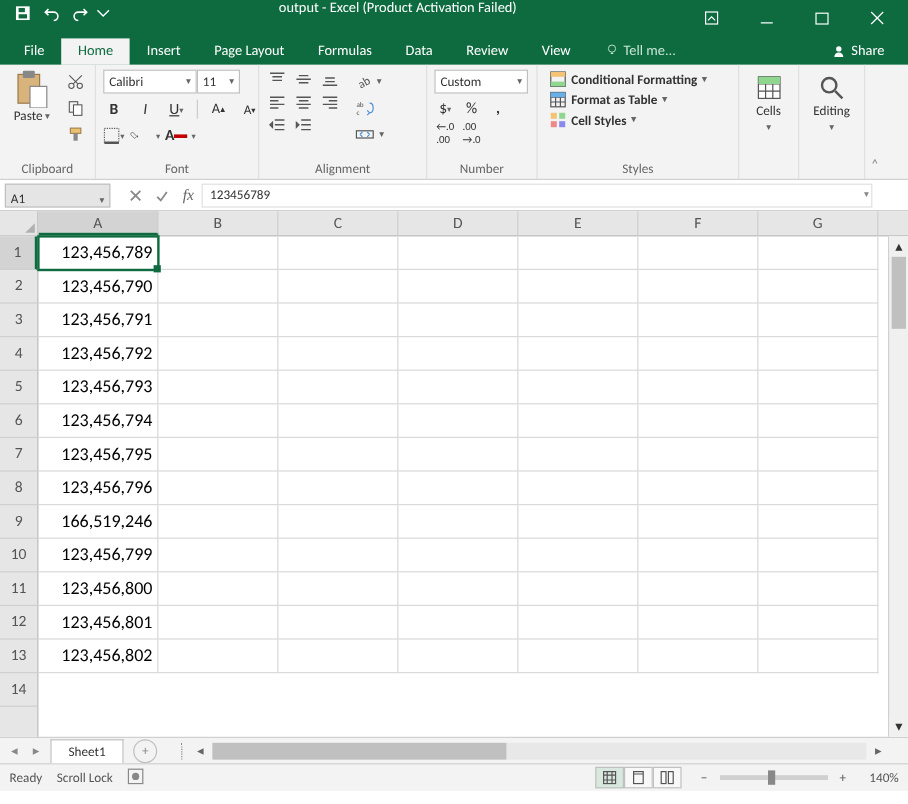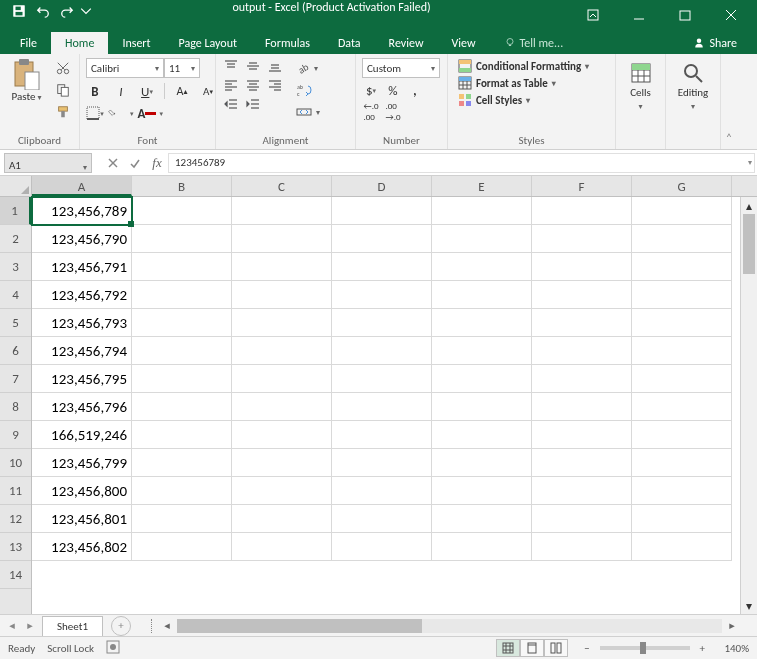--- a/index.html
+++ b/index.html
@@ -73,21 +73,21 @@
 .big-btn { display:flex; flex-direction:column; align-items:center; width:42px; cursor:pointer; font-size:11px; gap:2px; padding-top:4px;}
 .big-btn svg { width:22px; height:22px; }
 
 
 .fbar { height: 26px; border-bottom: 1px solid #d0d0d0; display: flex; align-items: center; }
 .name-box { width: 88px; height: 20px; border: 1px solid #c0c0c0; margin: 0 4px; display:flex; align-items:flex-end; justify-content:space-between; padding:0 4px; font-size:11px; background:#e5e5e5;}
 .fbar-sep { width:6px; }
 .fbar-btn { width:22px; height:20px; display:flex; align-items:center; justify-content:center; color:#888; cursor:pointer; }
 .fbar-btn svg { width:12px; height:12px; stroke:currentColor; fill:none; stroke-width:1.5;}
 .fbar-btn.fx { font-style: italic; font-family: serif; font-size:13px; color:#666;}
-.fval { flex:1; border:1px solid #e0e0e0; height:20px; margin-right: 2px; padding:0 6px; font-size:11px; display:flex; align-items:center; background:#fff; position:relative;}
+.fval { flex:1; border:1px solid #e0e0e0; height:20px; margin-right: 30px; padding:0 6px; font-size:11px; display:flex; align-items:center; background:#fff; position:relative;}
 .fval-dd { position:absolute; right:2px; top:3px; font-size:8px; color:#888; cursor:pointer;}
 
 
 .grid-wrap { display:flex; height: 417px; position:relative; }
 .col-headers { height:21px; background:#e6e6e6; display:flex; border-bottom:1px solid #c0c0c0; }
 .row-hdr-corner { width:32px; border-right:1px solid #c0c0c0; background:#e6e6e6; position:relative;}
 .row-hdr-corner::after{ content:''; position:absolute; right:2px; bottom:2px; width:0; height:0; border-right:8px solid #b0b0b0; border-top:8px solid transparent;}
 .col-hdr { width:100px; text-align:center; font-size:13px; color:#555; border-right:1px solid #d0d0d0; line-height:21px; cursor:pointer;}
 .col-hdr.sel { background:#d3d3d3; border-bottom:2px solid #0d6b3f; }
 .row-headers { width:32px; background:#e6e6e6; border-right:1px solid #c0c0c0; }

